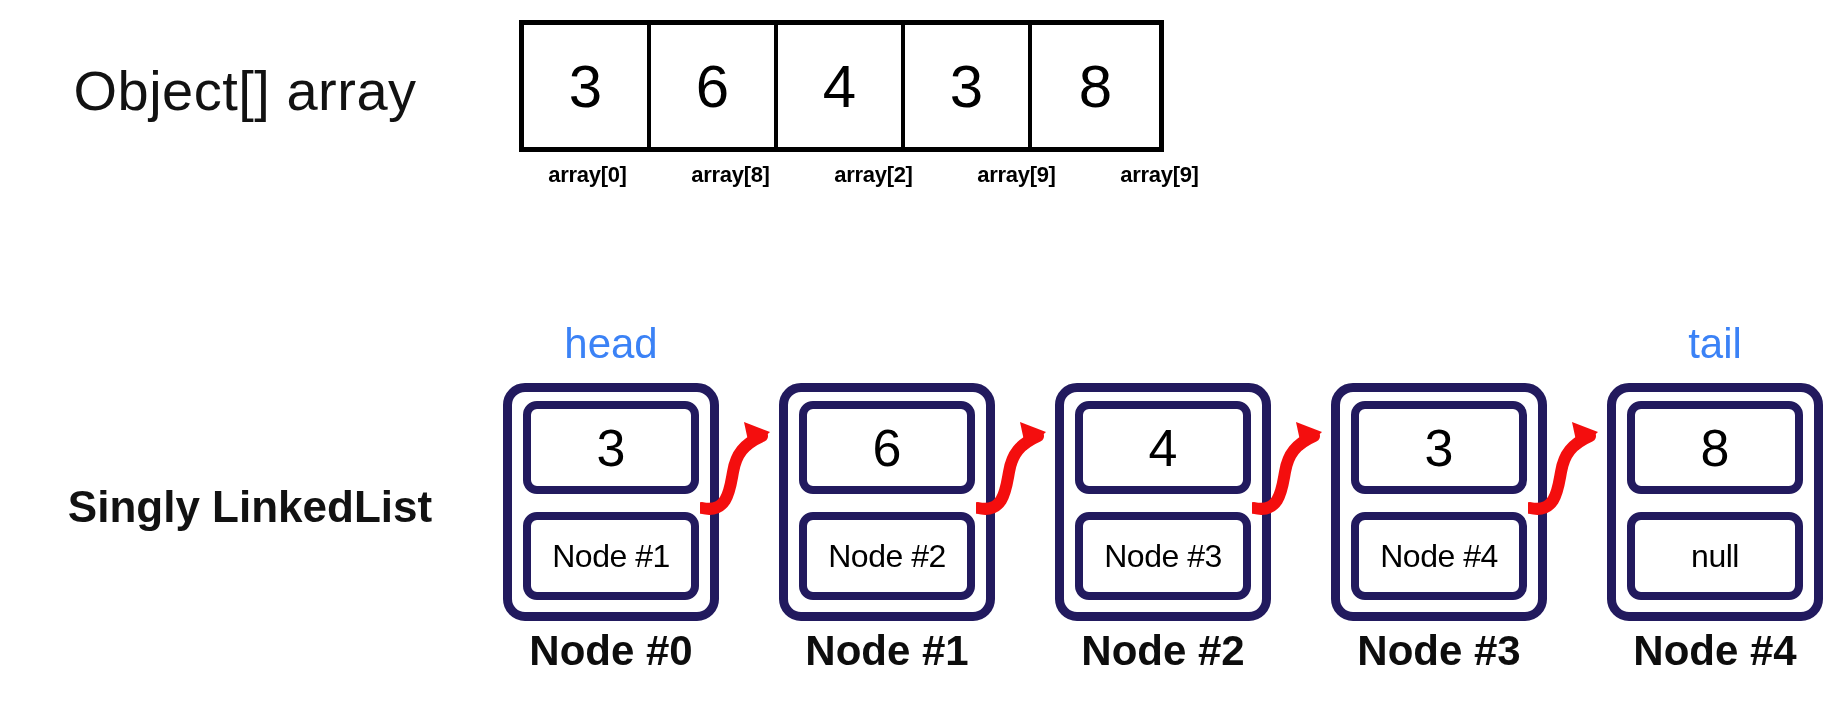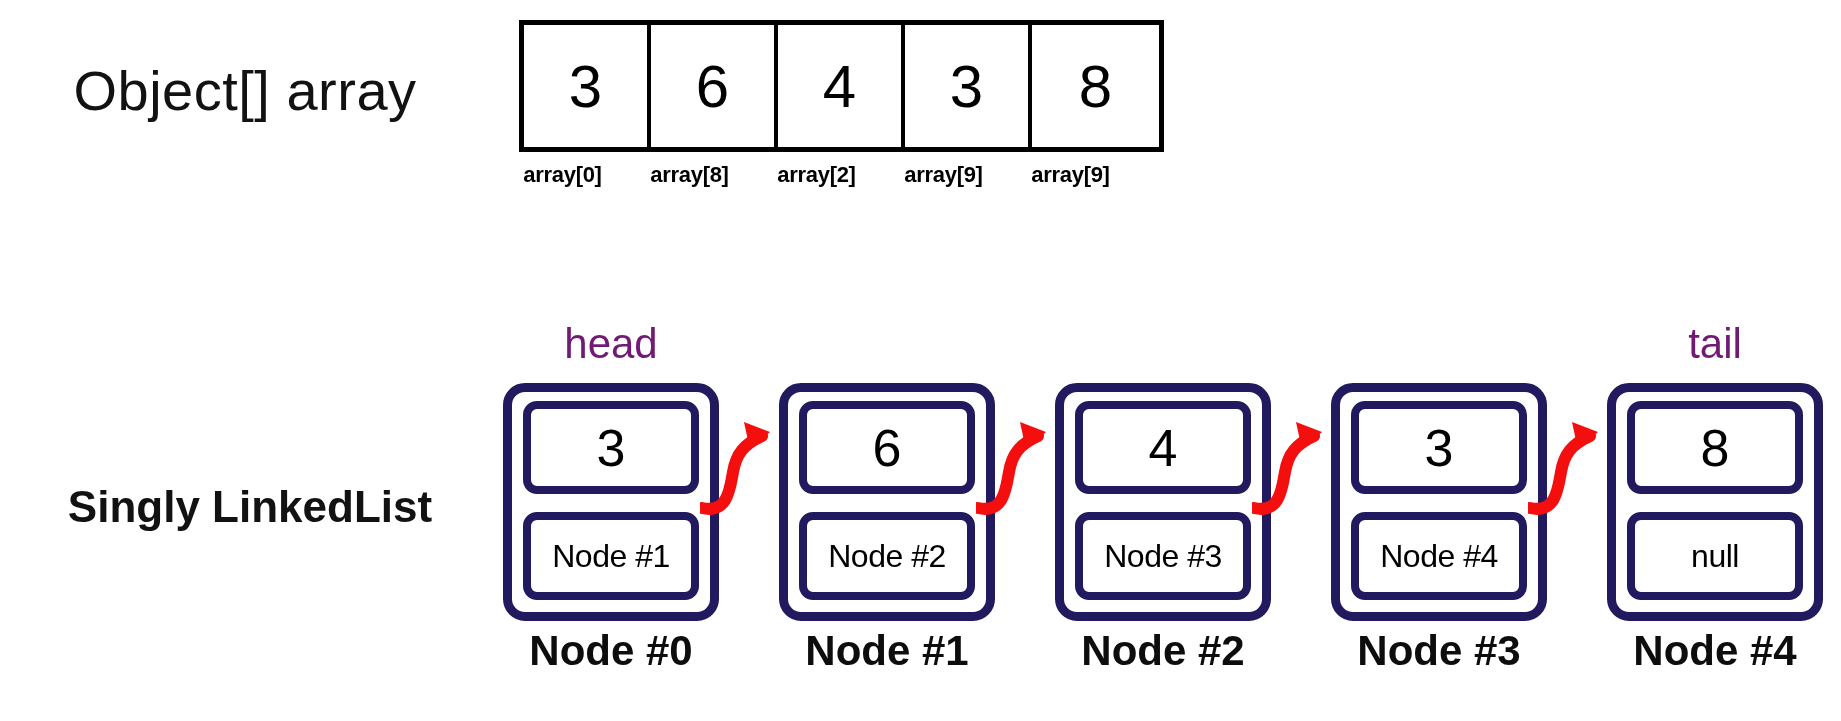--- a/index.html
+++ b/index.html
@@ -58,23 +58,24 @@
     justify-content: center;
     font-size: 60px;
     font-weight: 400;
     color: #000000;
     background: #ffffff;
   }
   .array-cell:last-child { border-right: none; }
 
   #array-index-row {
     position: absolute;
-    left: 499px;
+    left: 524px;
     top: 162px;
     display: flex;
+    gap: 16px;
   }
   .array-index {
     width: 127px;
     text-align: center;
     font-size: 22px;
     font-weight: 700;
     color: #000000;
     letter-spacing: -0.3px;
   }
 
@@ -149,21 +150,21 @@
     white-space: nowrap;
   }
 
   .ll-toplabel {
     position: absolute;
     top: 20px;
     width: 216px;
     text-align: center;
     font-size: 42px;
     font-weight: 400;
-    color: #701a75;
+    color: #3b82f6;
     white-space: nowrap;
   }
 
   .ll-arrow {
     position: absolute;
     top: 110px;
     width: 80px;
     height: 110px;
     pointer-events: none;
   }

